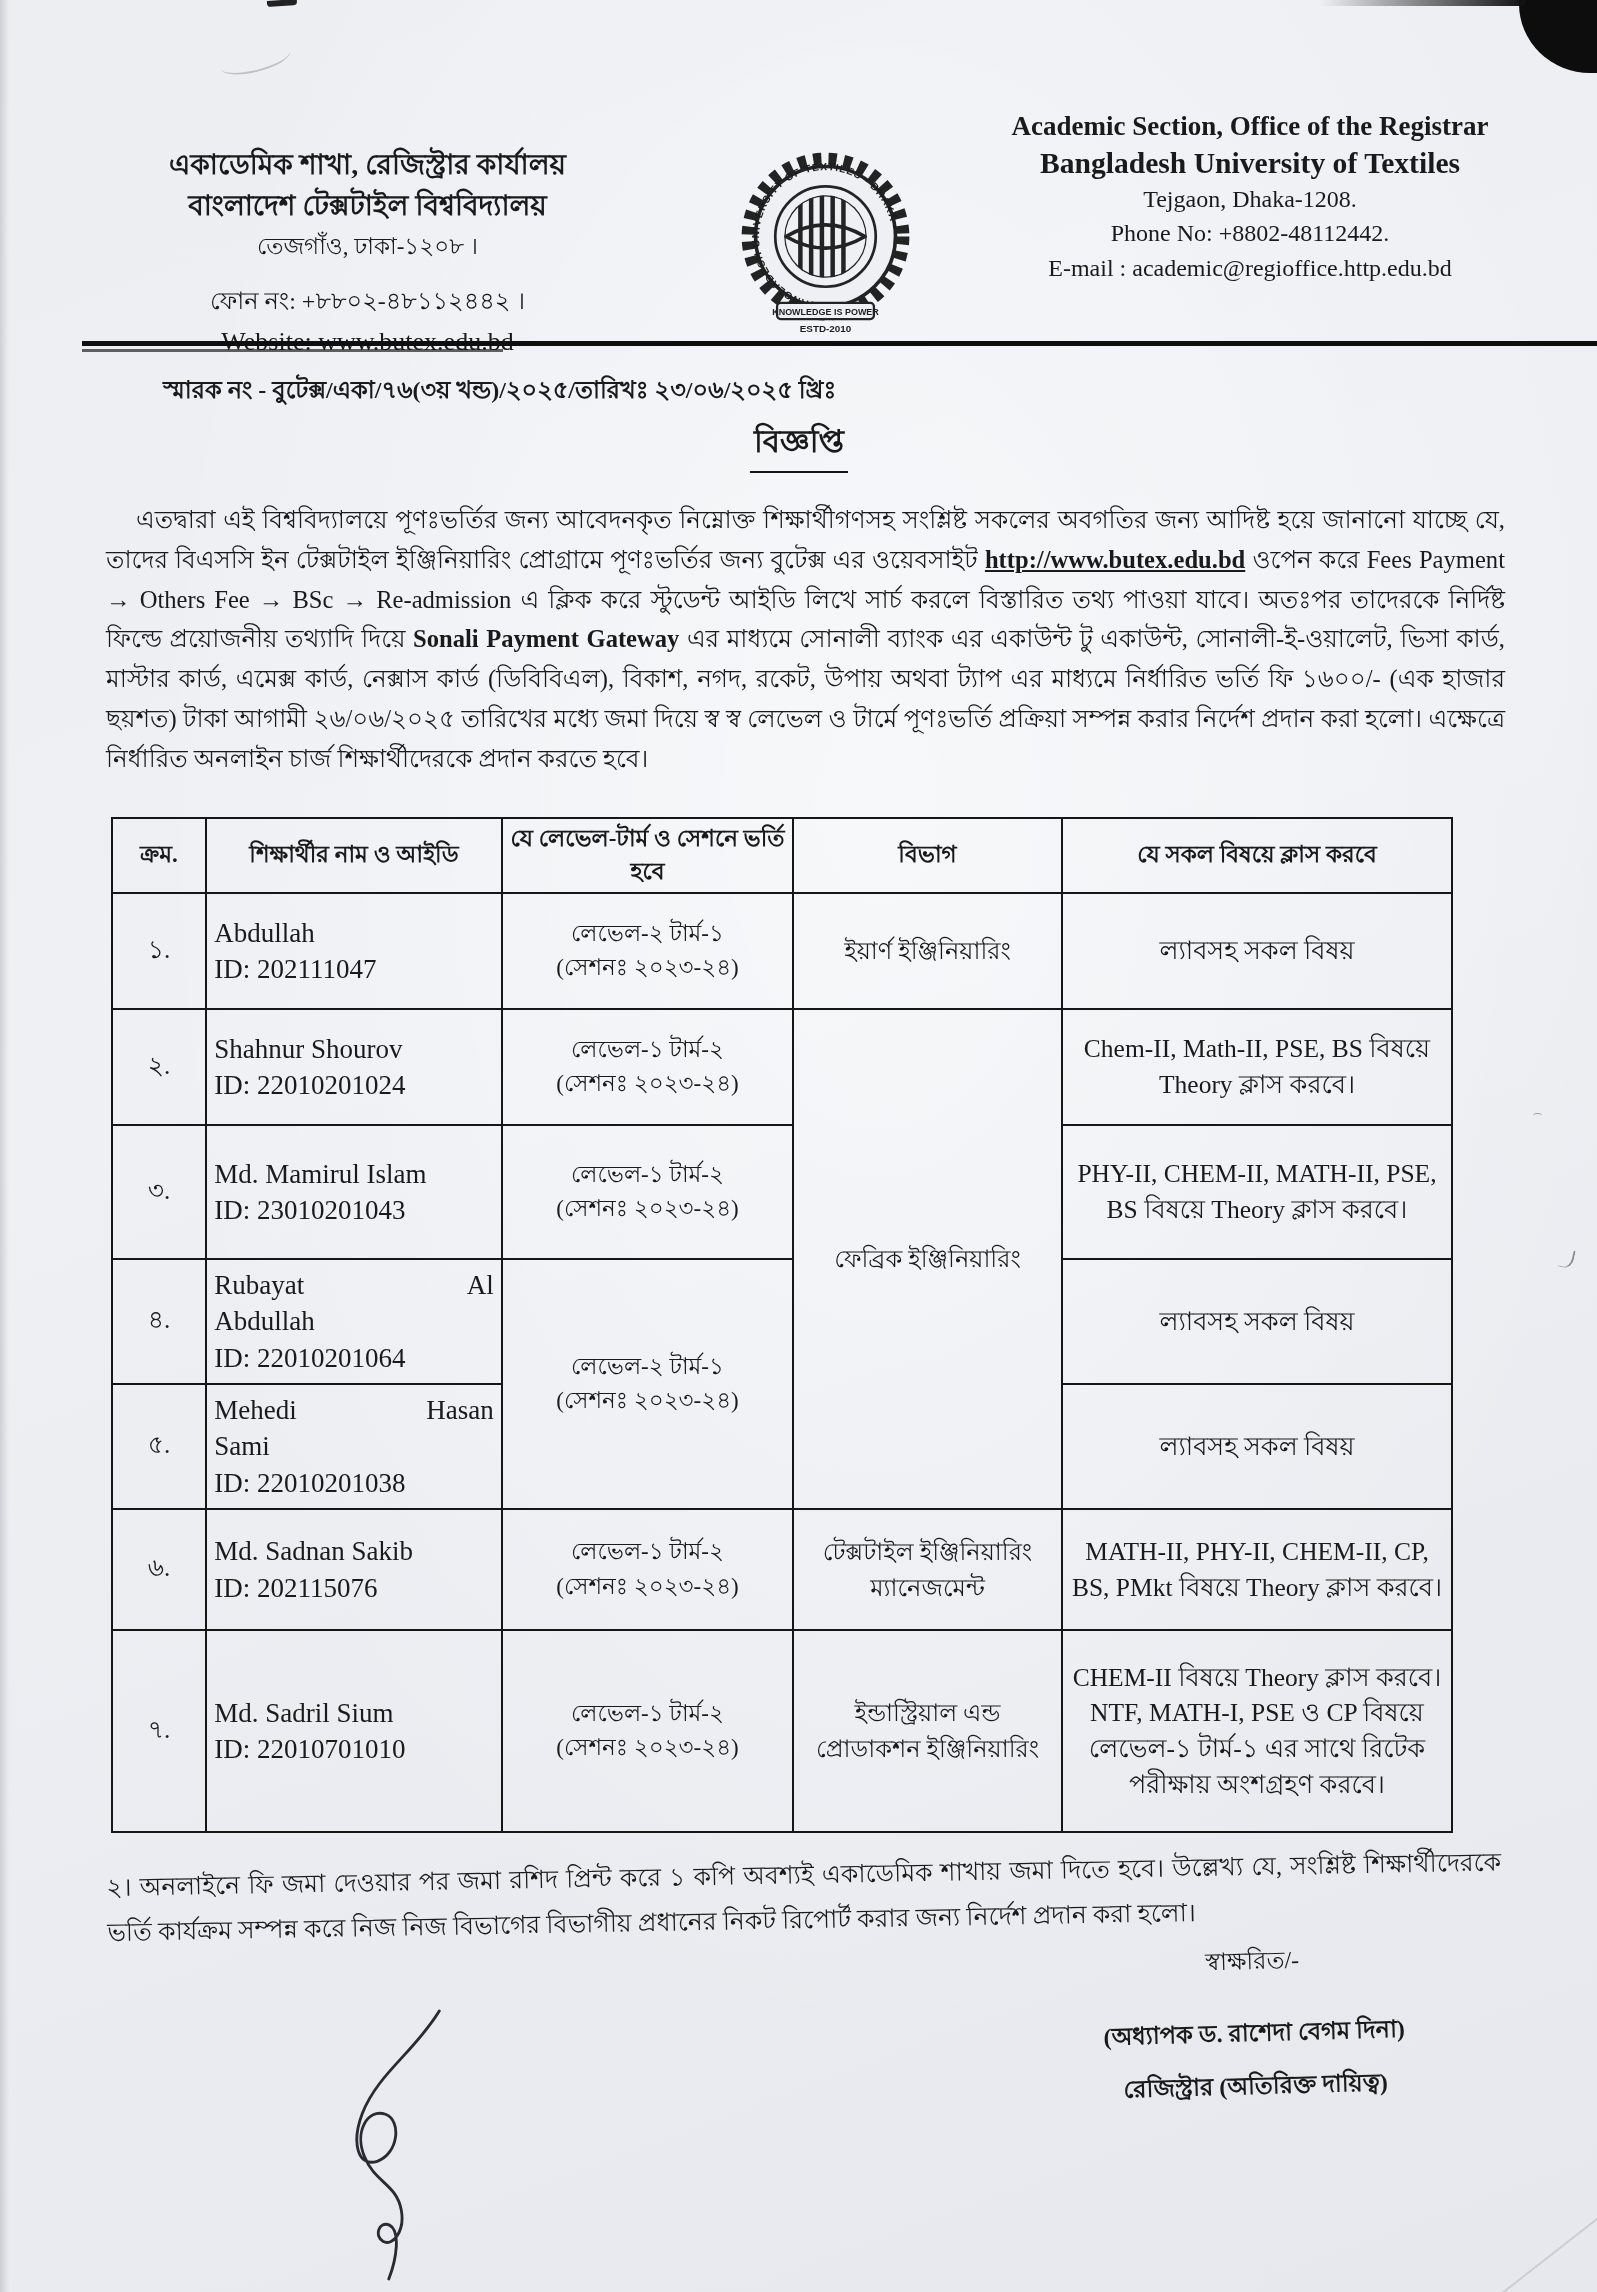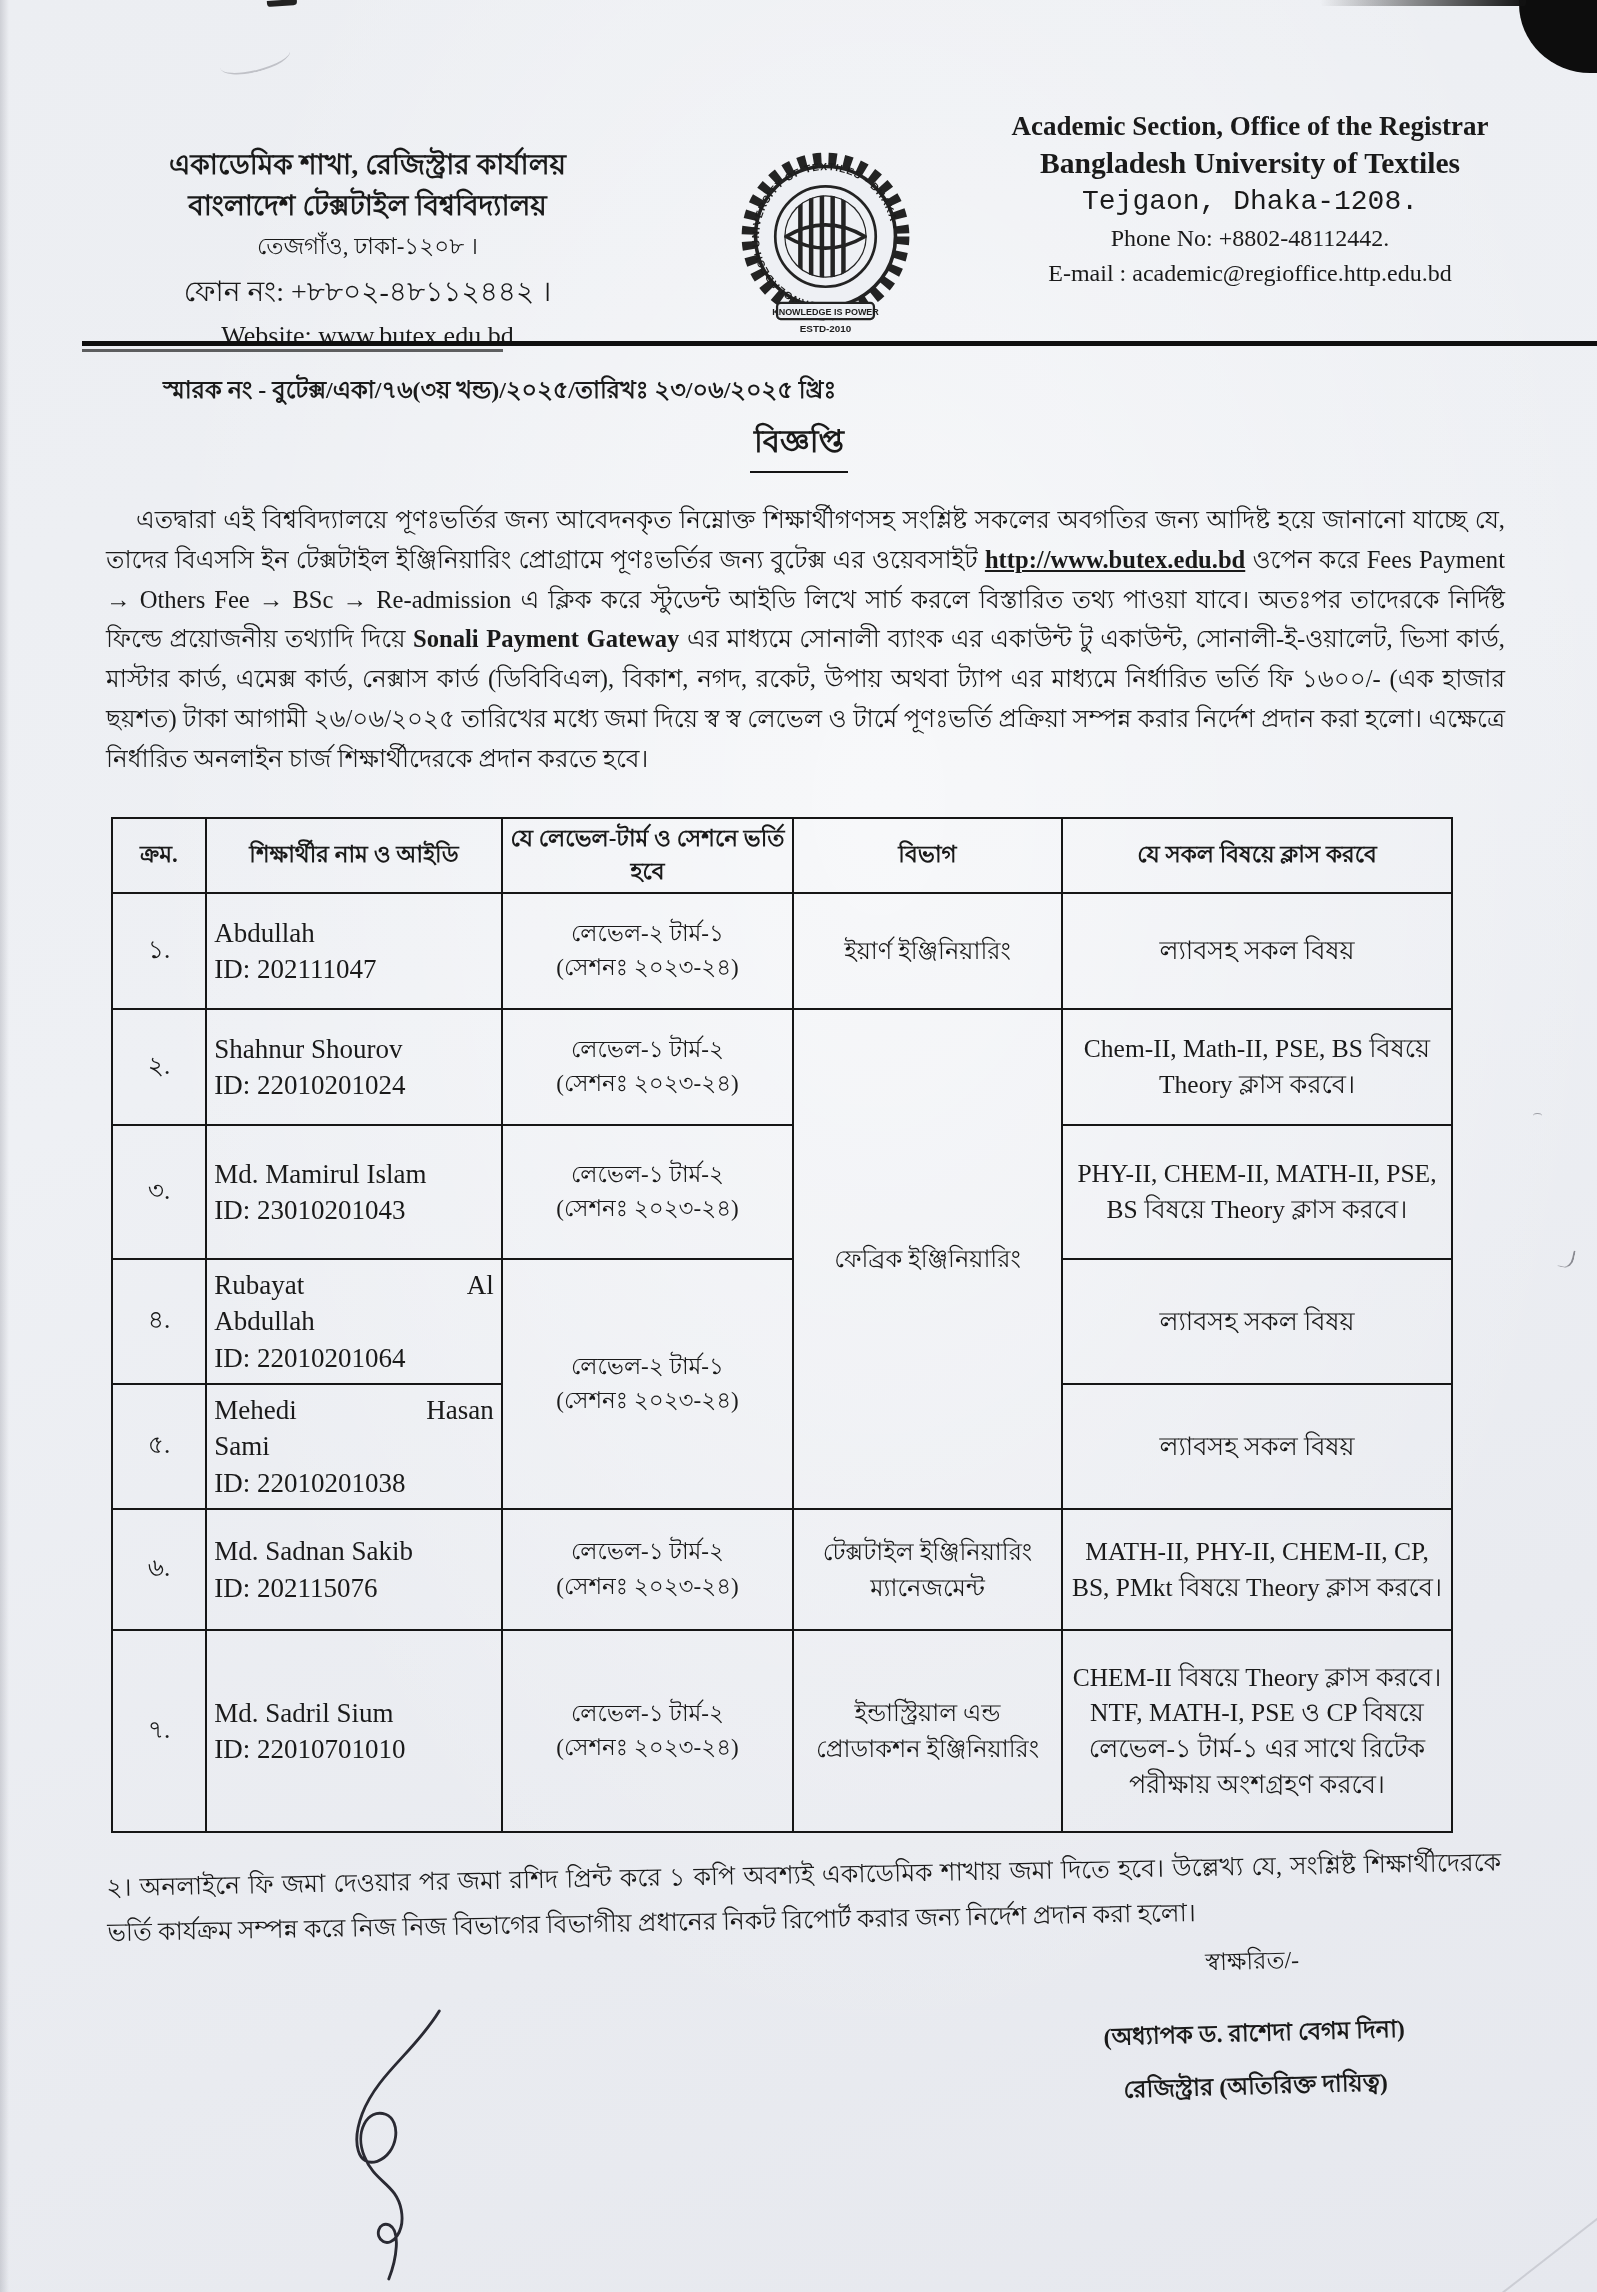--- a/index.html
+++ b/index.html
@@ -19,26 +19,26 @@
   .smudge-tl{left:219px;top:47px;width:72px;height:23px;border-bottom:2.7px solid rgba(60,60,70,.25);transform:rotate(-14deg);border-radius:50%;}
   .crease-br{right:-36px;bottom:25px;width:197px;height:1.8px;background:rgba(40,40,55,.14);transform:rotate(-38deg);}
   .mark-r1{right:25px;top:1249px;width:12.5px;height:18px;border-right:2.7px solid rgba(40,40,50,.5);border-bottom:1.8px solid rgba(40,40,50,.35);border-radius:0 0 60% 0;transform:rotate(12deg);}
   .mark-r2{right:56px;top:1113px;width:9px;height:5.4px;border-top:1.8px solid rgba(40,40,50,.4);border-radius:50%;}
   .edge-l{left:0;top:0;bottom:0;width:9px;background:linear-gradient(to right,rgba(70,70,85,.18),rgba(70,70,85,0));}
   
   .hdr-left{left:106px;top:145px;width:523px;text-align:center;}
   .hdr-left .b1{font-size:28px;font-weight:bold;line-height:1.45;}
   .hdr-left .b2{font-size:28px;font-weight:bold;line-height:1.45;}
   .hdr-left .b3{font-size:23px;line-height:1.5;margin-top:3.6px;}
-  .hdr-left .b4{font-size:28px;line-height:1.45;margin-top:8px;}
+  .hdr-left .b4{font-size:24px;line-height:1.45;margin-top:20px;}
   .hdr-left .b5{font-size:26px;line-height:1.4;margin-top:5.4px;}
   .hdr-right{left:960px;top:109px;width:580px;text-align:center;}
   .hdr-right .e1{font-size:27px;font-weight:bold;line-height:1.3;}
   .hdr-right .e2{font-size:29.6px;font-weight:bold;line-height:1.3;}
-  .hdr-right .e3{font-size:28px;line-height:1.3;margin-top:1.8px;font-family:Liberation Mono, monospace;}
+  .hdr-right .e3{font-size:24px;line-height:1.3;margin-top:1.8px;}
   .hdr-right .e4{font-size:24px;line-height:1.3;margin-top:2.7px;}
   .hdr-right .e5{font-size:24px;line-height:1.3;margin-top:3.6px;}
   .logo{left:734px;top:145px;width:183px;height:192px;}
   .divider{left:82px;top:341px;right:0;height:5.4px;background:#0f0f0f;}
   .divider2{left:82px;top:349px;width:421px;height:2.7px;background:rgba(15,15,15,.65);}
   
   .memo-row{left:163px;top:371px;right:124px;display:flex;justify-content:flex-start;font-size:24px;font-weight:600;}
   .doc-title{left:0;top:417px;width:100%;text-align:center;}
   .doc-title span{display:inline-block;font-size:31px;font-weight:bold;border-bottom:2.7px solid #141414;padding:0 3.6px 1.8px;}
   .body-para{left:106px;top:500px;width:1399px;font-size:24.6px;line-height:1.62;text-align:justify;text-indent:30px;}

